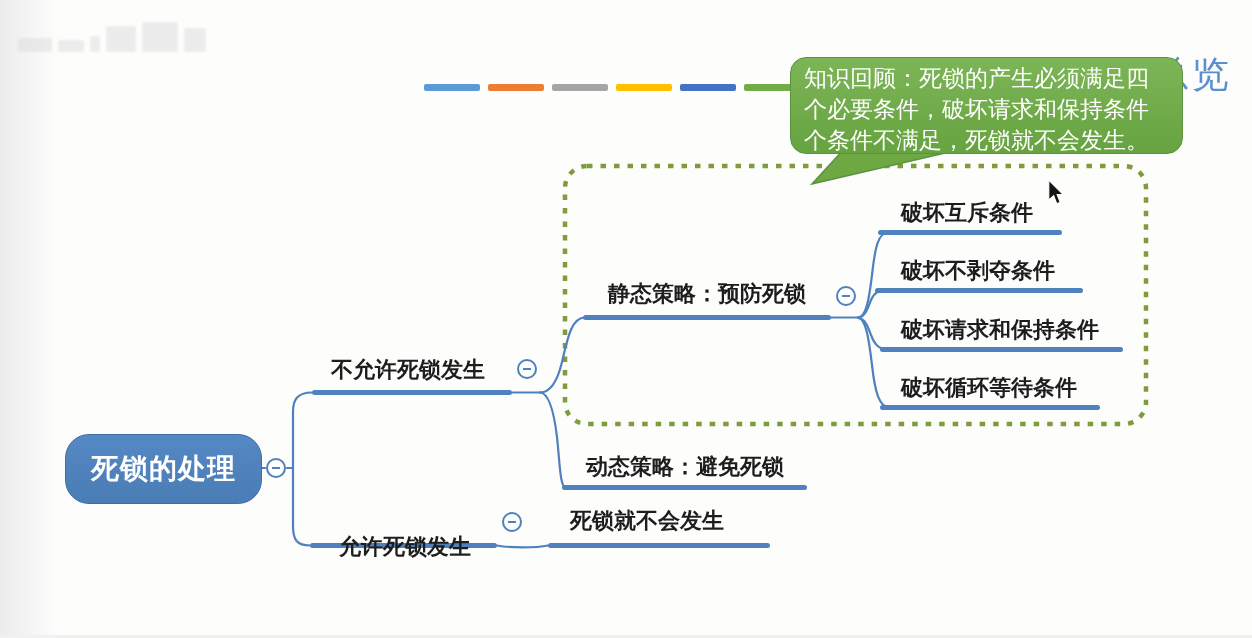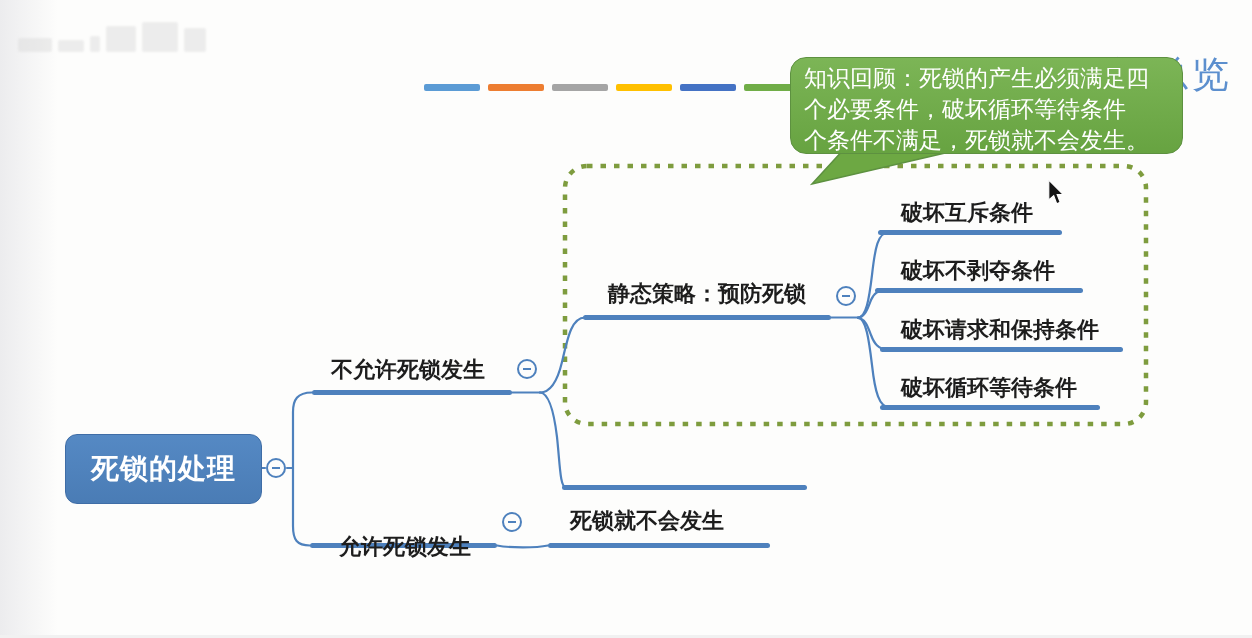--- a/index.html
+++ b/index.html
@@ -28,21 +28,21 @@
   
   .callout{position:absolute;left:790px;top:57px;width:393px;height:97px;
     border-radius:16px;border:1px solid #5d9140;box-sizing:border-box;
     background:linear-gradient(#7cb556,#67a341);
     color:#ffffff;font-family:"DejaVu Serif", serif;
     font-size:23px;line-height:31px;padding:5px 8px 0 13px;z-index:6;}
 
   
   .topic{position:absolute;color:#1d1d1d;font-weight:bold;font-size:22px;white-space:nowrap;z-index:4;}
   .root-topic{position:absolute;left:65px;top:434px;width:197px;height:70px;
-    border-radius:12px;background:linear-gradient(#5589c4,#4a7cb5);
+    border-radius:24px;background:linear-gradient(#5589c4,#4a7cb5);
     border:1px solid #3f6da6;box-sizing:border-box;
     display:flex;align-items:center;justify-content:center;
     color:#ffffff;font-weight:bold;font-size:28px;letter-spacing:1px;z-index:4;}
 
   
   .bar{position:absolute;height:5px;border-radius:2.5px;background:#4e81bd;z-index:3;}
 
   
   .collapse{position:absolute;width:20px;height:20px;border-radius:50%;
     background:#fdfdfc;border:2px solid #4e81bd;box-sizing:border-box;z-index:5;}
@@ -107,34 +107,35 @@
   <div class="bar" style="left: 878px; top: 230px; width: 184px; background: rgb(78, 129, 189);"></div>
   <div class="bar" style="left: 875px; top: 288px; width: 208px; background: rgb(78, 129, 189);"></div>
   <div class="bar" style="left: 880px; top: 347px; width: 243px; background: rgb(78, 129, 189);"></div>
   <div class="bar" style="left: 880px; top: 405px; width: 220px; background: rgb(78, 129, 189);"></div>
 
   <div class="root-topic">死锁的处理</div>
 
   <div class="topic" style="left:331px;top:355px">不允许死锁发生</div>
   <div class="topic" style="left:339px;top:532px">允许死锁发生</div>
   <div class="topic" style="left:608px;top:279px">静态策略：预防死锁</div>
+  <div class="topic" style="left:586px;top:452px">动态策略：避免死锁</div>
   <div class="topic" style="left:570px;top:506px">死锁就不会发生</div>
   <div class="topic" style="left:901px;top:198px">破坏互斥条件</div>
   <div class="topic" style="left:901px;top:256px">破坏不剥夺条件</div>
   <div class="topic" style="left:901px;top:315px">破坏请求和保持条件</div>
   <div class="topic" style="left:901px;top:373px">破坏循环等待条件</div>
 
   <div class="collapse" style="left:266px;top:458px"></div>
   <div class="collapse" style="left:517px;top:359px"></div>
   <div class="collapse" style="left:502px;top:512px"></div>
   <div class="collapse" style="left:836px;top:286px"></div>
 
   <div class="callout">
     <div>知识回顾：死锁的产生必须满足四</div>
-    <div>个必要条件，破坏循环等待条件</div>
+    <div>个必要条件，破坏请求和保持条件</div>
     <div>个条件不满足，死锁就不会发生。</div>
   </div>
 
   <svg class="cursor" width="18" height="26" viewBox="0 0 12 19">
     <polygon points="0,0 0,14.5 3.6,11.4 5.8,17.3 8.3,16.3 6.1,10.6 10.6,10.6" fill="#151515" stroke="#ffffff" stroke-width="0.8"></polygon>
   </svg>
 
 </div>
 
 </body></html>

